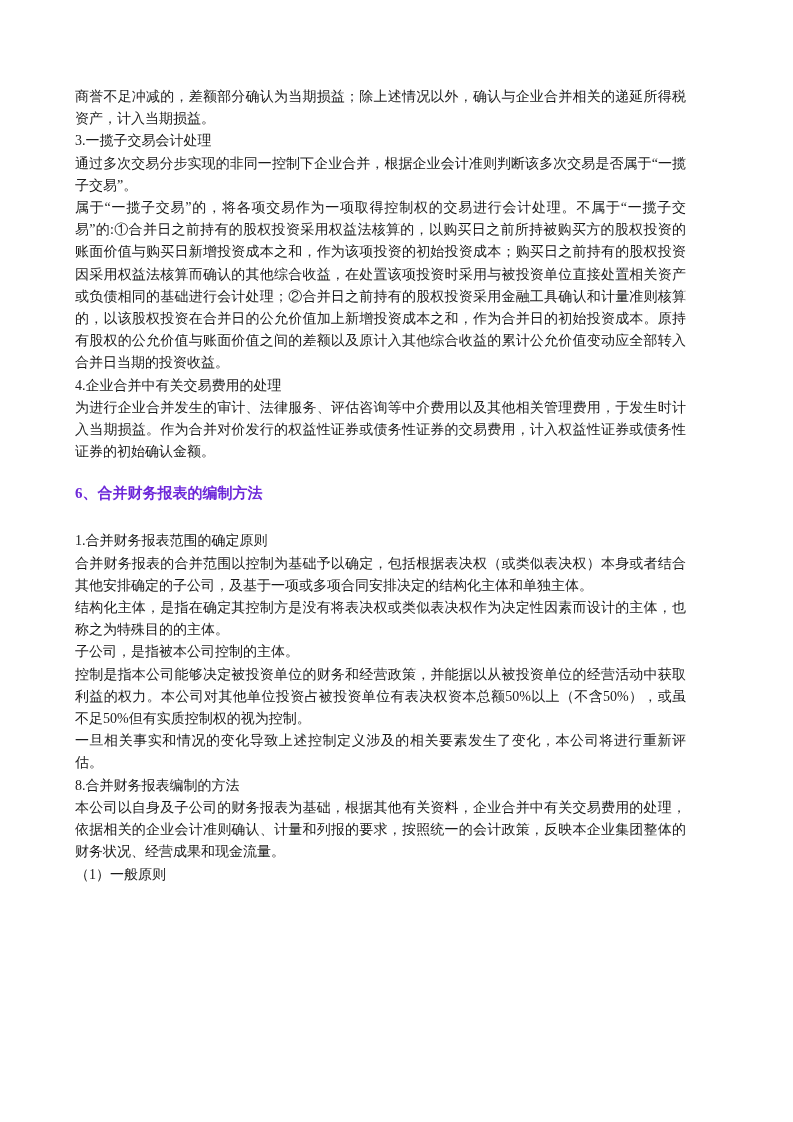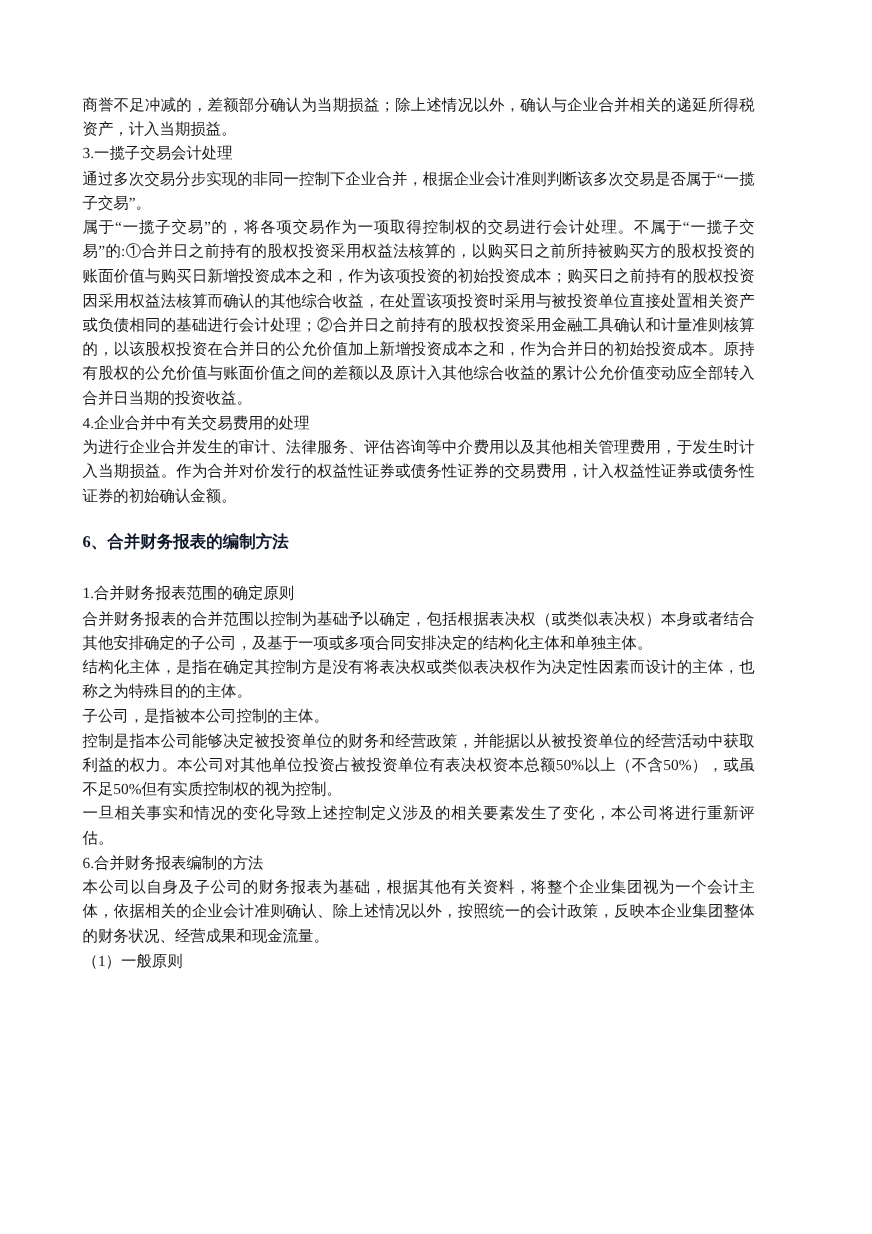--- a/index.html
+++ b/index.html
@@ -27,21 +27,21 @@
     line-height: 22.2px;
     text-align: justify;
     text-justify: inter-ideograph;
     word-break: break-all;
   }
   .page h2.section-heading {
     font-size: 15px;
     font-weight: bold;
     line-height: 22px;
     margin: 19px 0 26px 0;
-    color: #0f172a;
+    color: #6d28d9;
   }
 </style>
 </head>
 <body>
 
 <div class="page">
 
   <p>商誉不足冲减的，差额部分确认为当期损益；除上述情况以外，确认与企业合并相关的递延所得税资产，计入当期损益。</p>
   <p>3.一揽子交易会计处理</p>
   <p>通过多次交易分步实现的非同一控制下企业合并，根据企业会计准则判断该多次交易是否属于“一揽子交易”。</p>
@@ -50,17 +50,17 @@
   <p>为进行企业合并发生的审计、法律服务、评估咨询等中介费用以及其他相关管理费用，于发生时计入当期损益。作为合并对价发行的权益性证券或债务性证券的交易费用，计入权益性证券或债务性证券的初始确认金额。</p>
 
   <h2 class="section-heading">6、合并财务报表的编制方法</h2>
 
   <p>1.合并财务报表范围的确定原则</p>
   <p>合并财务报表的合并范围以控制为基础予以确定，包括根据表决权（或类似表决权）本身或者结合其他安排确定的子公司，及基于一项或多项合同安排决定的结构化主体和单独主体。</p>
   <p>结构化主体，是指在确定其控制方是没有将表决权或类似表决权作为决定性因素而设计的主体，也称之为特殊目的的主体。</p>
   <p>子公司，是指被本公司控制的主体。</p>
   <p>控制是指本公司能够决定被投资单位的财务和经营政策，并能据以从被投资单位的经营活动中获取利益的权力。本公司对其他单位投资占被投资单位有表决权资本总额50%以上（不含50%），或虽不足50%但有实质控制权的视为控制。</p>
   <p>一旦相关事实和情况的变化导致上述控制定义涉及的相关要素发生了变化，本公司将进行重新评估。</p>
-  <p>6.合并财务报表编制的方法</p>
-  <p>本公司以自身及子公司的财务报表为基础，根据其他有关资料，将整个企业集团视为一个会计主体，依据相关的企业会计准则确认、除上述情况以外，按照统一的会计政策，反映本企业集团整体的财务状况、经营成果和现金流量。</p>
+  <p>8.合并财务报表编制的方法</p>
+  <p>本公司以自身及子公司的财务报表为基础，根据其他有关资料，企业合并中有关交易费用的处理，依据相关的企业会计准则确认、计量和列报的要求，按照统一的会计政策，反映本企业集团整体的财务状况、经营成果和现金流量。</p>
   <p>（1）一般原则</p>
 
 </div>
 
 </body></html>

